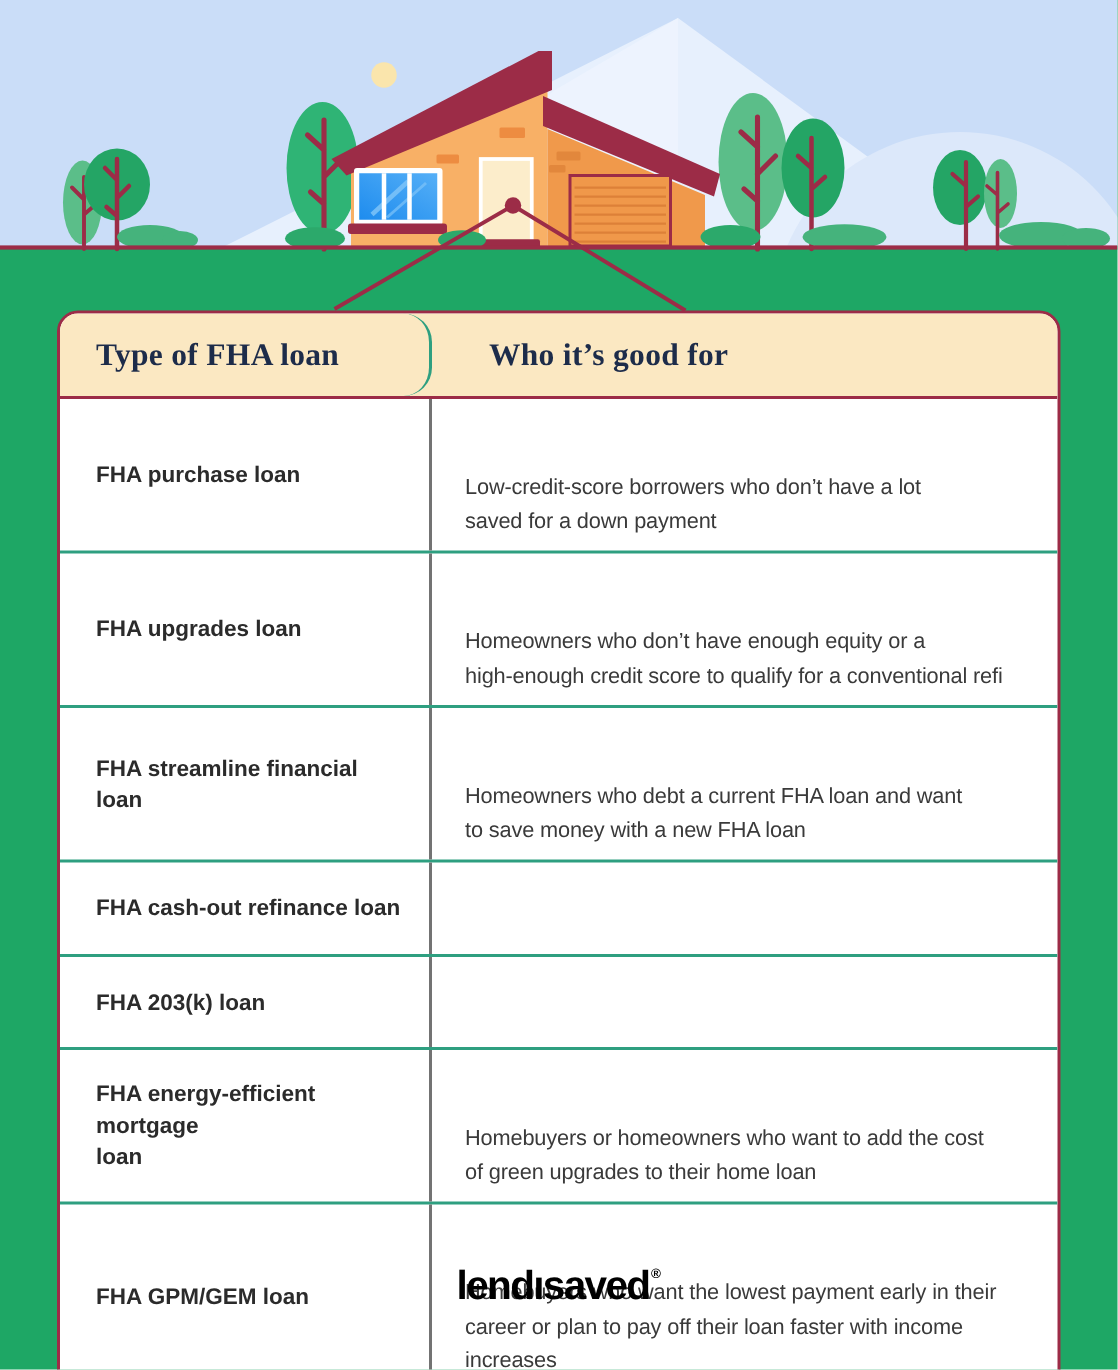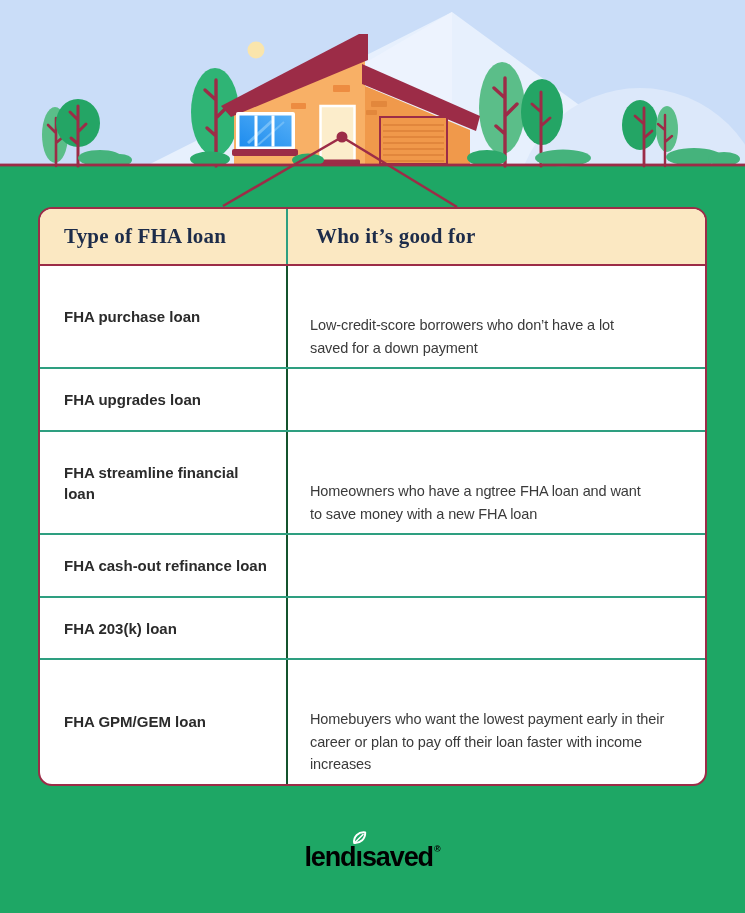--- a/index.html
+++ b/index.html
@@ -13,29 +13,30 @@
   
   .card{
     position:absolute;left:38px;top:207px;width:669px;box-sizing:border-box;
     background:#ffffff;border:2px solid #9C2C47;border-radius:14px;overflow:hidden;
   }
   .thead{display:flex;background:#FBE8C2;border-bottom:2px solid #9C2C47;height:55px}
   .th{
     display:flex;align-items:center;
     font-family:"Liberation Serif",serif;font-weight:bold;font-size:21px;color:#1D2C4A;
     letter-spacing:.2px;
+    border-radius:19px;
   }
   .th.c1{width:248px;box-sizing:border-box;padding-left:24px;border-right:2px solid #2E9F80}
-  .th.c2{flex:1;padding-left:28px}
+  .th.c2{flex:1;padding-left:38px}
 
   .tbody{display:block}
   .row{display:flex}
   .row + .row{border-top:2px solid #2E9F80}
   .cell1{
-    width:248px;box-sizing:border-box;border-right:2px solid #14532d;
+    width:248px;box-sizing:border-box;border-right:2px solid #737373;
     display:flex;align-items:center;
     padding:8px 14px 8px 24px;
     font-weight:bold;font-size:15px;line-height:21px;color:#2B2B2B;
     white-space:pre-line;
   }
   .cell2{
     flex:1;display:flex;align-items:center;
     padding:8px 6px 8px 22px;
     font-size:14.5px;line-height:22.5px;color:#3A3A3A;letter-spacing:-.1px;
     white-space:pre-line;
@@ -174,31 +175,39 @@
     <div class="th c2">Who it’s good for</div>
   </div>
   <div class="tbody">
     <div class="row">
       <div class="cell1">FHA purchase loan</div>
       <div class="cell2">Low-credit-score borrowers who don’t have a lot
 saved for a down payment</div>
     </div>
     <div class="row">
       <div class="cell1">FHA upgrades loan</div>
+      <div class="cell2">Homeowners who don’t have enough equity or a
+high-enough credit score to qualify for a conventional refi</div>
     </div>
     <div class="row">
       <div class="cell1">FHA streamline financial loan</div>
-      <div class="cell2">Homeowners who have a ngtree FHA loan and want
+      <div class="cell2">Homeowners who debt a current FHA loan and want
 to save money with a new FHA loan</div>
     </div>
     <div class="row">
       <div class="cell1">FHA cash-out refinance loan</div>
     </div>
     <div class="row">
       <div class="cell1">FHA 203(k) loan</div>
+    </div>
+    <div class="row">
+      <div class="cell1">FHA energy-efficient mortgage
+loan</div>
+      <div class="cell2">Homebuyers or homeowners who want to add the cost
+of green upgrades to their home loan</div>
     </div>
     <div class="row">
       <div class="cell1">FHA GPM/GEM loan</div>
       <div class="cell2">Homebuyers who want the lowest payment early in their
 career or plan to pay off their loan faster with income
 increases</div>
     </div>
   </div>
 </div>
 

